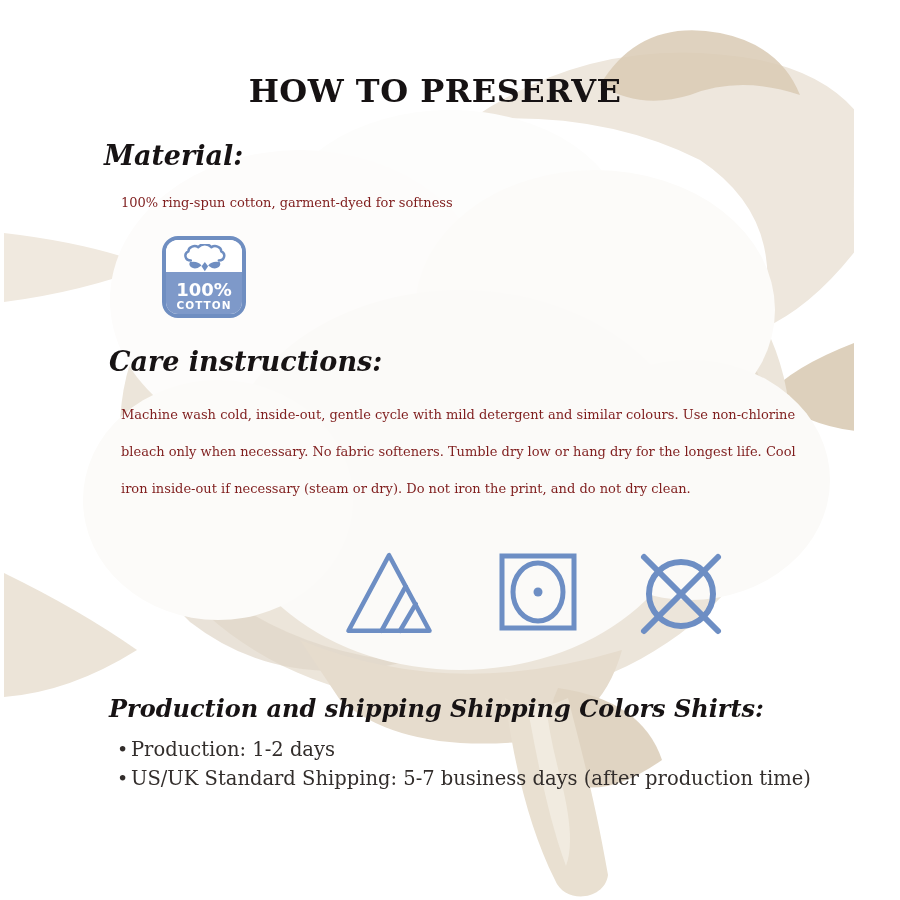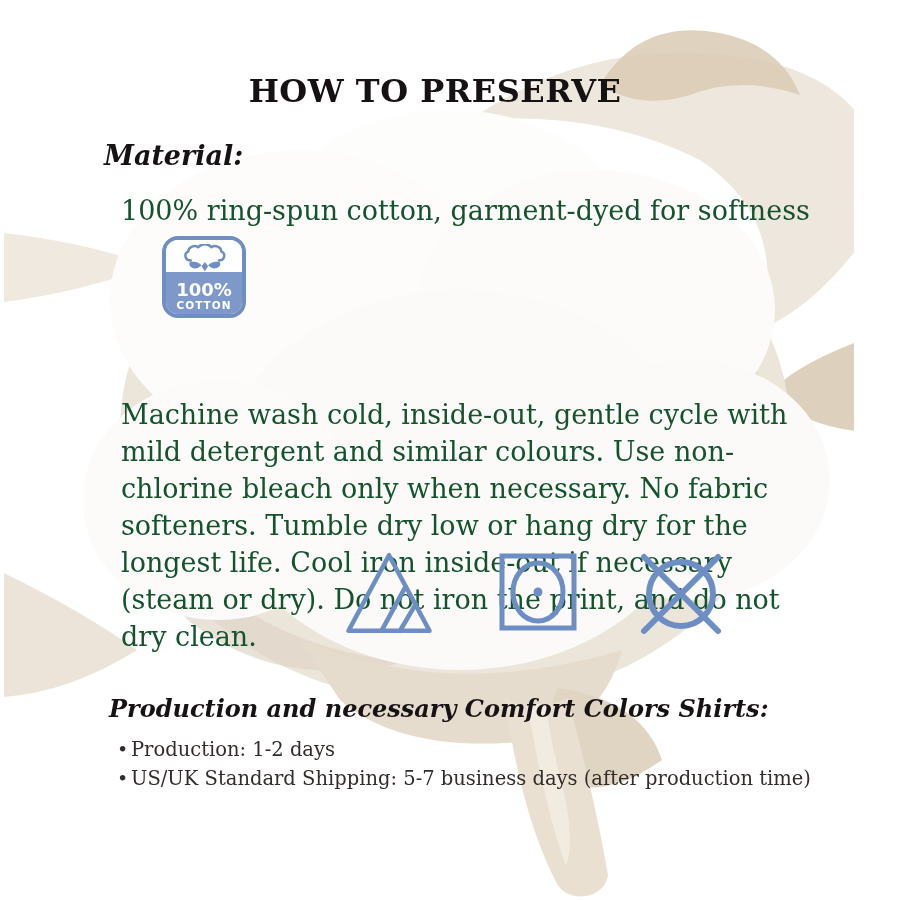--- a/index.html
+++ b/index.html
@@ -12,21 +12,21 @@
 
   .title {
     position:absolute; top:72px; left:0; width:870px; text-align:center;
     font-size:32px; font-weight:700; color:#161213; letter-spacing:0.5px;
   }
   .section-heading { position:absolute; font-weight:700; color:#171314;font-style:italic; }
   .h-material   { left:104px; top:140px; font-size:27px; }
   .h-care       { left:109px; top:346px; font-size:27px; }
   .h-production { left:109px; top:694px; font-size:24px; }
 
-  .body-text { position:absolute; color:#14532d; font-size:27px; }
+  .body-text { position:absolute; color:#7f1d1d; font-size:13px; }
   .material-desc { left:121px; top:195px; }
   .care-desc  { left:121px; top:396px; width:692px; line-height:37px; }
 
   .badge {
     position:absolute; left:162px; top:236px; width:84px; height:82px;
     box-sizing:border-box; border:4px solid #6f8ec1; border-radius:16px;
     background:#ffffff; overflow:hidden; display:flex; flex-direction:column;
   }
   .badge-top { flex:0 0 32px; display:flex; align-items:flex-end; justify-content:center; background:#ffffff; }
   .badge-bottom {
@@ -96,20 +96,21 @@
             <path d="M31,22 L35,27 L31,33 L27,27 Z"></path>
           </g>
         </svg>
       </div>
       <div class="badge-bottom">
         <div class="badge-percent">100%</div>
         <div class="badge-label">COTTON</div>
       </div>
     </div>
 
+    <div class="section-heading h-care">Care instructions:</div>
     <div class="body-text care-desc">Machine wash cold, inside-out, gentle cycle with mild detergent and similar colours. Use non-chlorine bleach only when necessary. No fabric softeners. Tumble dry low or hang dry for the longest life. Cool iron inside-out if necessary (steam or dry). Do not iron the print, and do not dry clean.</div>
 
 
     <div class="symbol sym-bleach">
       <svg width="92" height="84" viewBox="0 0 100 90">
         <g stroke="#6d8ec4" stroke-width="5" fill="none" stroke-linecap="round" stroke-linejoin="round">
           <path d="M50,4 L6,86 L94,86 Z"></path>
           <path d="M42,86 L68,38"></path>
           <path d="M62,86 L79,57"></path>
         </g>
@@ -129,21 +130,21 @@
     <div class="symbol sym-dryclean">
       <svg width="92" height="92" viewBox="0 0 92 92">
         <g stroke="#6d8ec4" stroke-width="6" fill="none" stroke-linecap="round">
           <circle cx="46" cy="46" r="32"></circle>
           <path d="M9,9 L83,83"></path>
           <path d="M83,9 L9,83"></path>
         </g>
       </svg>
     </div>
 
-    <div class="section-heading h-production">Production and necessary Comfort Colors Shirts:</div>
+    <div class="section-heading h-production">Production and shipping Shipping Colors Shirts:</div>
 
     <div class="bullets">
       <div class="bullet-row">
         <span class="bullet-marker">•</span>
         <span>Production: 1-2 days</span>
       </div>
       <div class="bullet-row">
         <span class="bullet-marker">•</span>
         <span>US/UK Standard Shipping: 5-7 business days (after production time)</span>
       </div>

